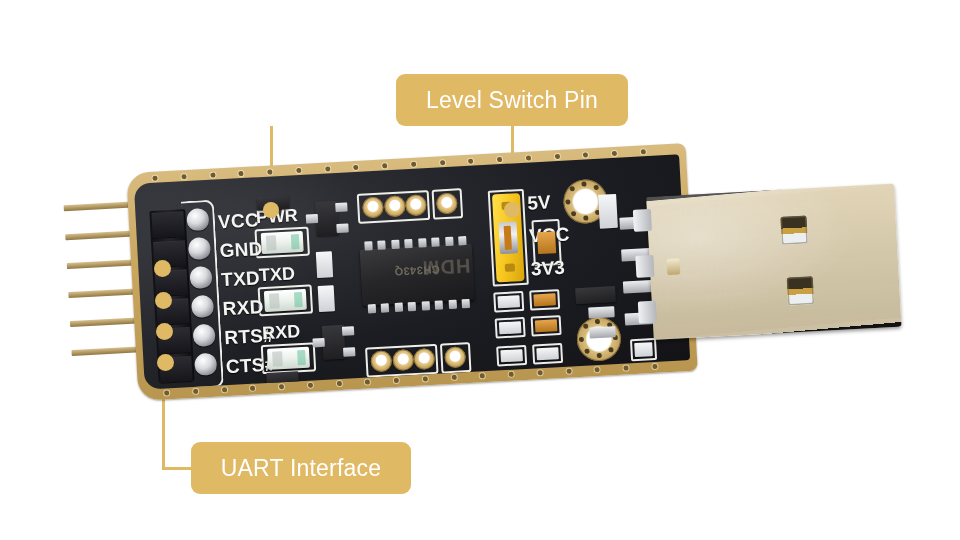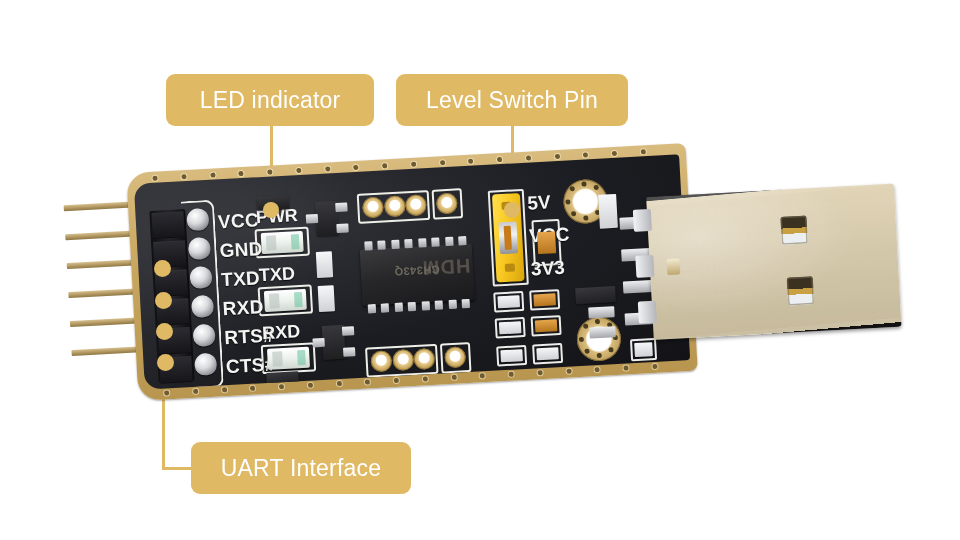--- a/index.html
+++ b/index.html
@@ -563,23 +563,20 @@
       <div class="smd-leg" style="left:483px; top:60px; width:30px; height:12px;"></div>
       <div class="smd-leg" style="left:483px; top:92px; width:30px; height:12px;"></div>
       <div class="smd-leg" style="left:483px; top:124px; width:30px; height:12px;"></div>
       <div class="smd-leg" style="left:483px; top:156px; width:30px; height:12px;"></div>
 
       <div class="smd-pad" style="left:487px; top:182px; width:26px; height:22px;"></div>
       <div class="smd smd-w" style="left:491px; top:186px; width:18px; height:14px;"></div>
     </div>
   </div>
 
-  <div class="callout" style="left:166px; top:74px; width:208px; height:52px;">
-    <span>LED indicator</span>
-  </div>
 
   <div class="callout" style="left:396px; top:74px; width:232px; height:52px;">
     <span>Level Switch Pin</span>
   </div>
 
   <div class="callout" style="left:191px; top:442px; width:220px; height:52px;">
     <span>UART Interface</span>
   </div>
 
 </div>

